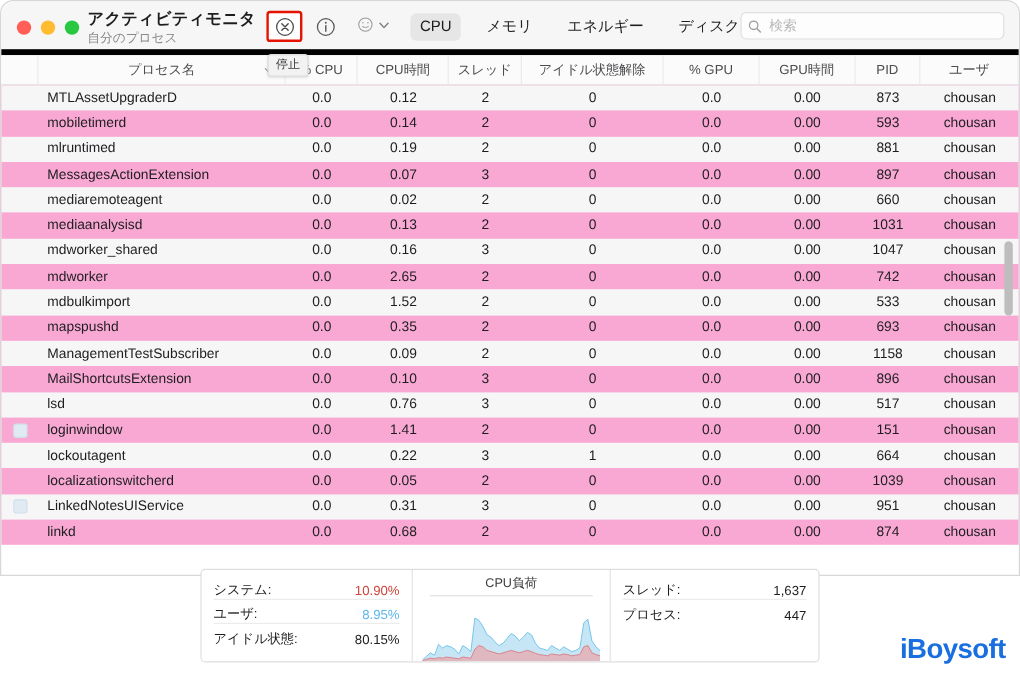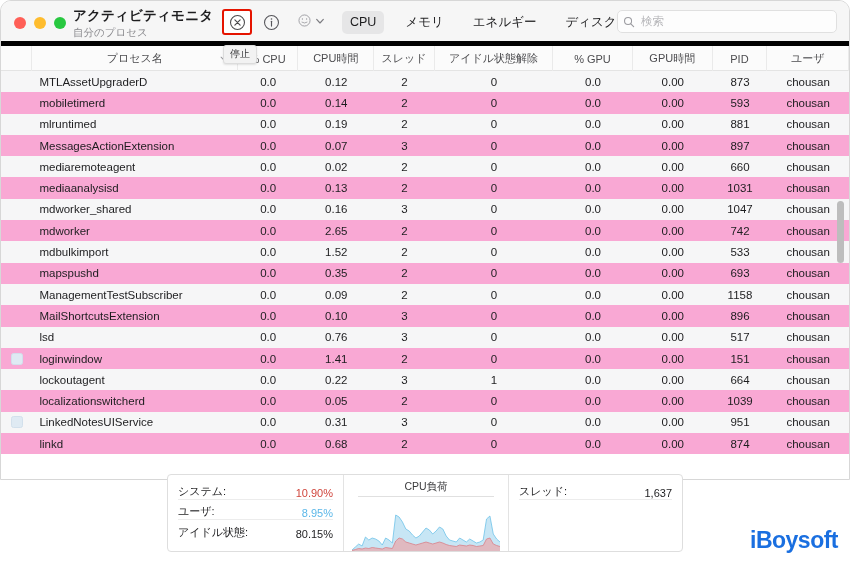--- a/index.html
+++ b/index.html
@@ -620,18 +620,22 @@
             <path d="M 0.00 49.50 L 2.27 48.50 L 4.55 47.50 L 6.82 48.00 L 9.09 47.00 L 11.36 47.50 L 13.64 46.50 L 15.91 47.00 L 18.18 47.50 L 20.45 48.00 L 22.73 46.50 L 25.00 47.00 L 27.27 47.50 L 29.55 40.00 L 31.82 37.00 L 34.09 38.00 L 36.36 41.00 L 38.64 42.00 L 40.91 43.00 L 43.18 44.00 L 45.45 43.00 L 47.73 42.00 L 50.00 41.00 L 52.27 42.00 L 54.55 43.00 L 56.82 42.00 L 59.09 41.00 L 61.36 42.00 L 63.64 43.50 L 65.91 44.50 L 68.18 45.00 L 70.45 45.50 L 72.73 44.00 L 75.00 44.50 L 77.27 45.00 L 79.55 44.00 L 81.82 44.50 L 84.09 45.50 L 86.36 45.00 L 88.64 44.50 L 90.91 38.00 L 93.18 37.00 L 95.45 43.00 L 97.73 44.50 L 100.00 45.50" fill="none" stroke="#d98089" stroke-width="0.8" vector-effect="non-scaling-stroke"></path>
           </svg>
       </div>
     </div>
 
     <div class="stats-right">
       <div class="srow">
         <span class="l">スレッド:</span>
         <span class="v">1,637</span>
       </div>
+      <div class="srow last">
+        <span class="l">プロセス:</span>
+        <span class="v">447</span>
+      </div>
     </div>
   </div>
 
   <div class="logo">iBoysoft</div>
 
 </div>
 
 </body></html>

